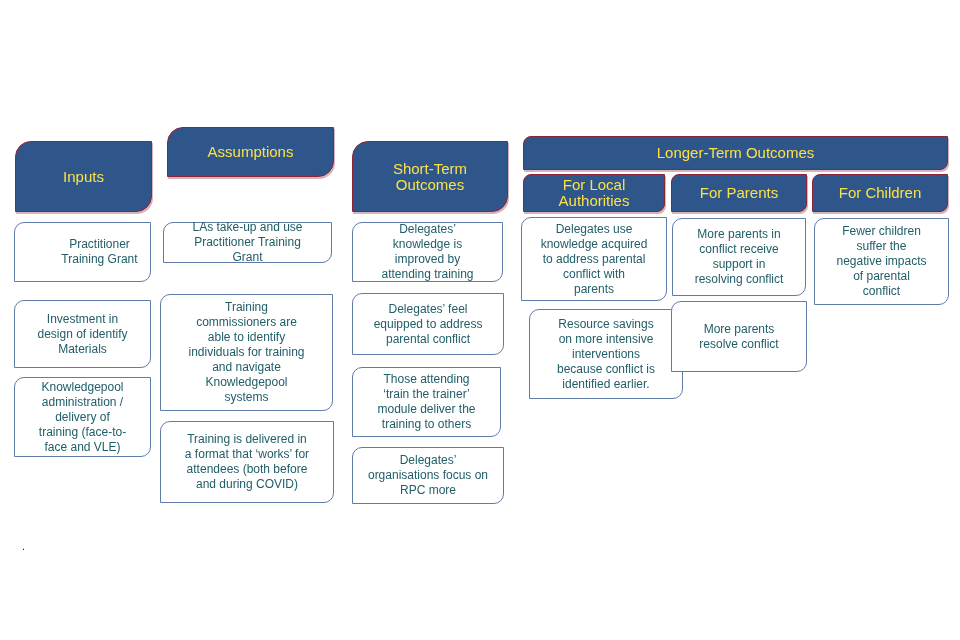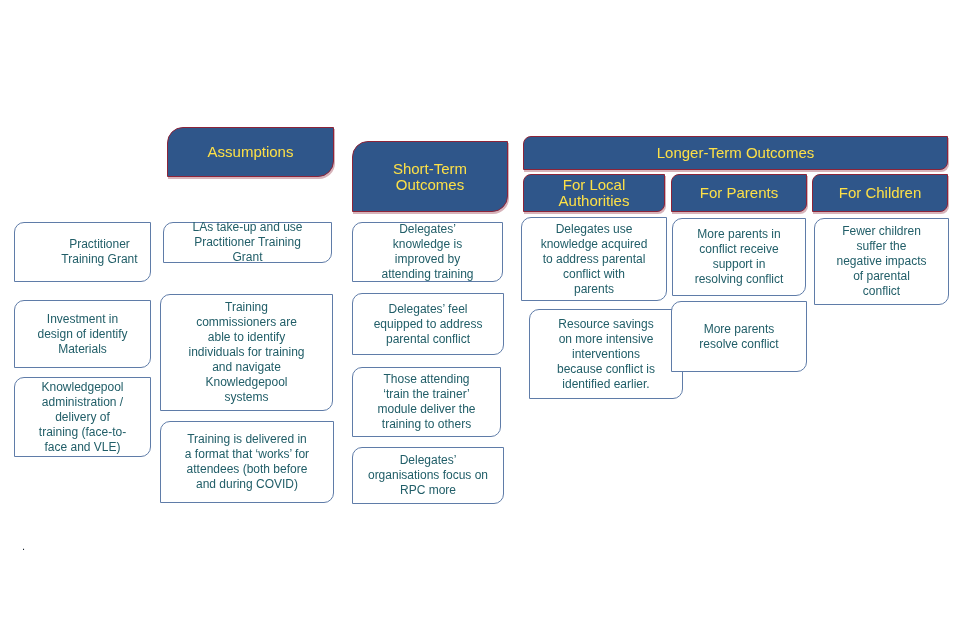--- a/index.html
+++ b/index.html
@@ -50,20 +50,21 @@
     top: 540px;
     color: #1a2430;
     font-size: 11px;
   }
 </style>
 </head>
 <body>
 
 <div class="canvas">
 
+  <div class="hdr big" style="left:15px; top:141px; width:137px; height:71px;">Inputs</div>
   <div class="hdr big" style="left:167px; top:127px; width:167px; height:50px;">Assumptions</div>
   <div class="hdr big" style="left:352px; top:141px; width:156px; height:71px;">Short-Term
 Outcomes</div>
 
   <div class="hdr flat" style="left:523px; top:136px; width:425px; height:34px;">Longer-Term Outcomes</div>
   <div class="hdr flat" style="left:523px; top:174px; width:142px; height:38px;">For Local
 Authorities</div>
   <div class="hdr flat" style="left:671px; top:174px; width:136px; height:38px;">For Parents</div>
   <div class="hdr flat" style="left:812px; top:174px; width:136px; height:38px;">For Children</div>
 

